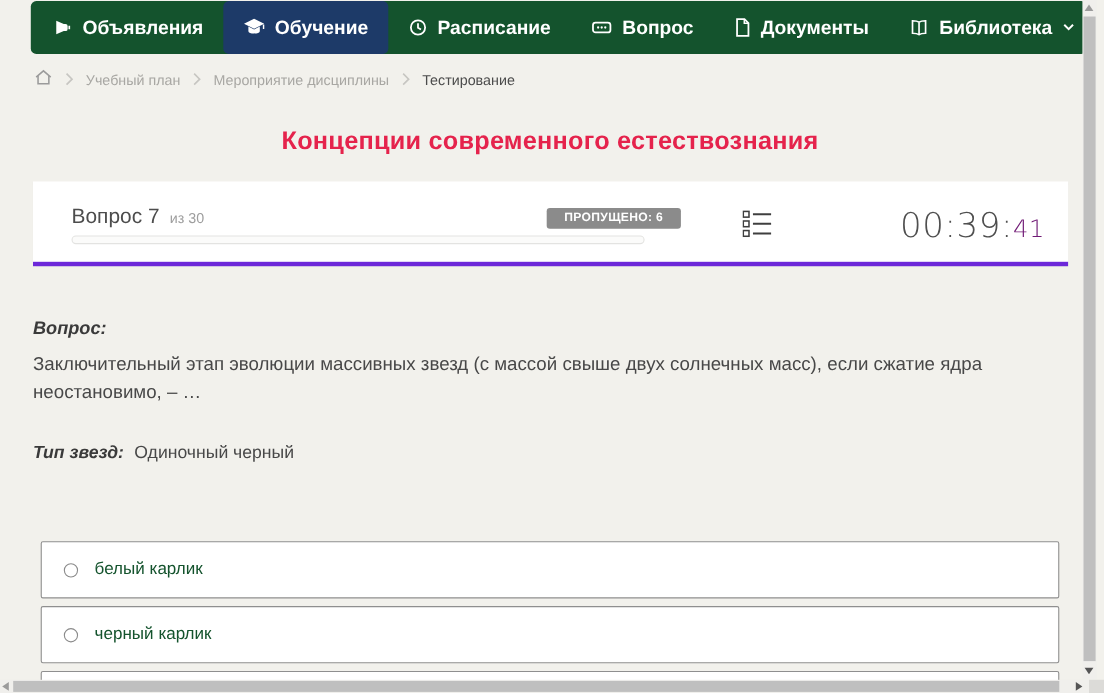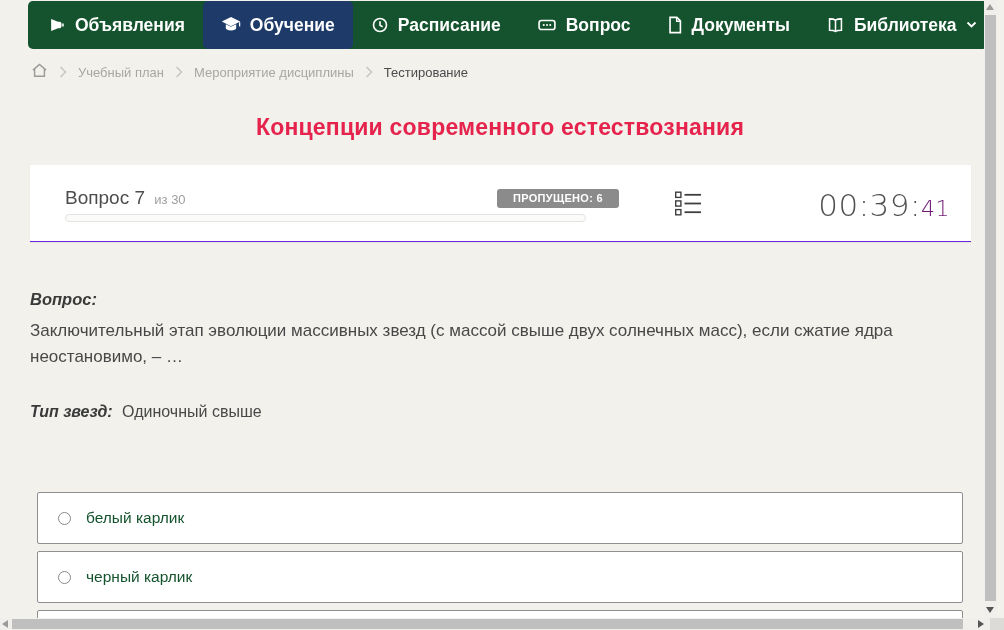--- a/index.html
+++ b/index.html
@@ -23,21 +23,21 @@
   .crumb { cursor:pointer; }
   .crumb.current { color:#4b4b4b; cursor:default; }
   .crumb-sep { display:flex; align-items:center; }
 
   
   .page-title { position:absolute; left:0; top:114px; width:1000px; text-align:center;
                 font-size:23px; font-weight:bold; color:#e5234c; letter-spacing:.2px; }
 
   
   .panel { position:absolute; left:30px; top:165px; width:941px; height:77px; background:#fff;
-           border-bottom:1px solid #6d28d9; box-shadow:0 1px 1px rgba(0,0,0,.05); }
+           border-bottom:4px solid #6d28d9; box-shadow:0 1px 1px rgba(0,0,0,.05); }
   .q-heading { position:absolute; left:35px; top:22px; font-size:19px; color:#4d4d4d; }
   .q-heading .q-count { font-size:13px; color:#9e9e9e; margin-left:4px; }
   .skip-badge { position:absolute; left:467px; top:24px; background:#8b8b8b; color:#fff;
                 font-size:11px; font-weight:bold; padding:3px 16px 4px; border-radius:3px;
                 letter-spacing:.3px; }
   .progressbar { position:absolute; left:35px; top:49px; width:521px; height:8px;
                  background:#fbfbfa; border:1px solid #e3e3e1; border-radius:5px; overflow:hidden; }
   .progress-fill { height:100%; background:#e5234c; width:0; border-radius:5px; }
   .qlist-btn { position:absolute; left:645px; top:26px; width:27px; height:25px; cursor:pointer; }
   .timer { position:absolute; right:21px; top:22px; font-family:"DejaVu Sans", sans-serif;
@@ -204,21 +204,21 @@
     </div>
     <div class="timer"><span>00:39:</span><span class="seconds">41</span></div>
   </div>
 
   <div class="question-block">
     <div class="q-label">Вопрос:</div>
     <div class="q-text">Заключительный этап эволюции массивных звезд (с массой свыше двух солнечных масс), если сжатие ядра неостановимо, – …</div>
   </div>
   <div class="answer-type">
     <span class="at-label">Тип звезд:</span>
-    <span class="at-value">Одиночный свыше</span>
+    <span class="at-value">Одиночный черный</span>
   </div>
 
   <div class="option o1">
     <span class="radio"></span>
     <span class="option-label">белый карлик</span>
   </div>
   <div class="option o2">
     <span class="radio"></span>
     <span class="option-label">черный карлик</span>
   </div>

